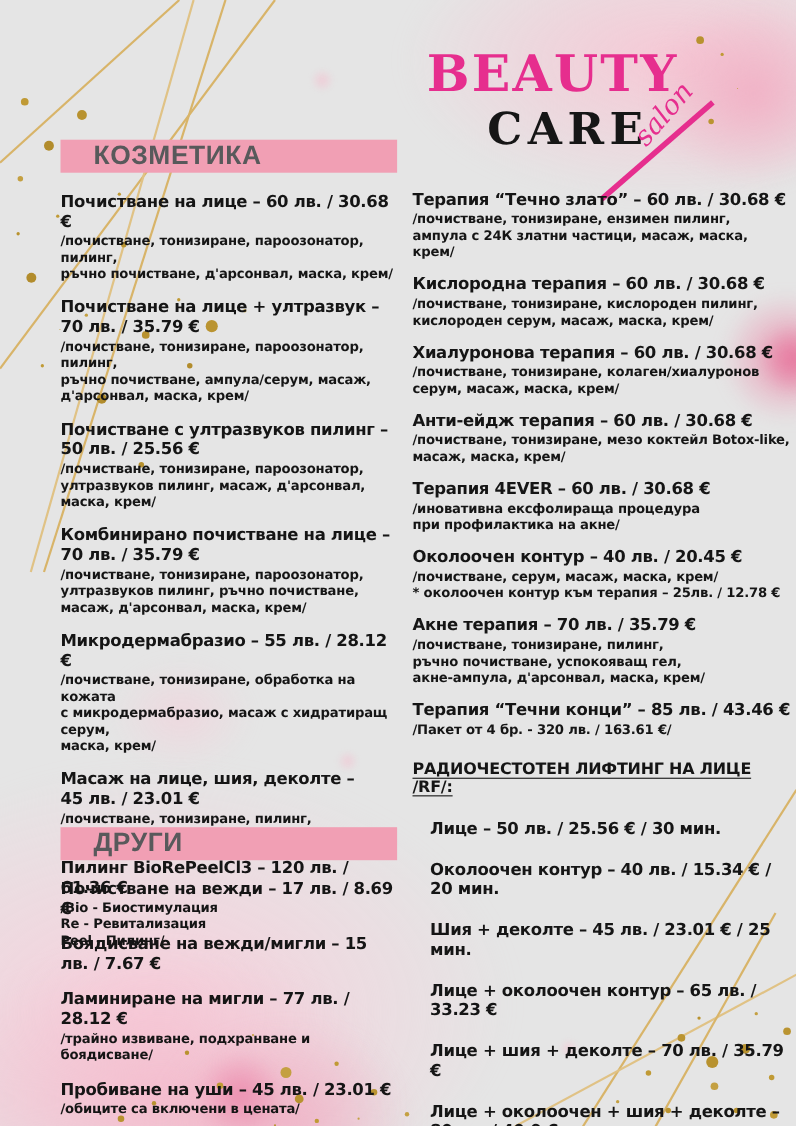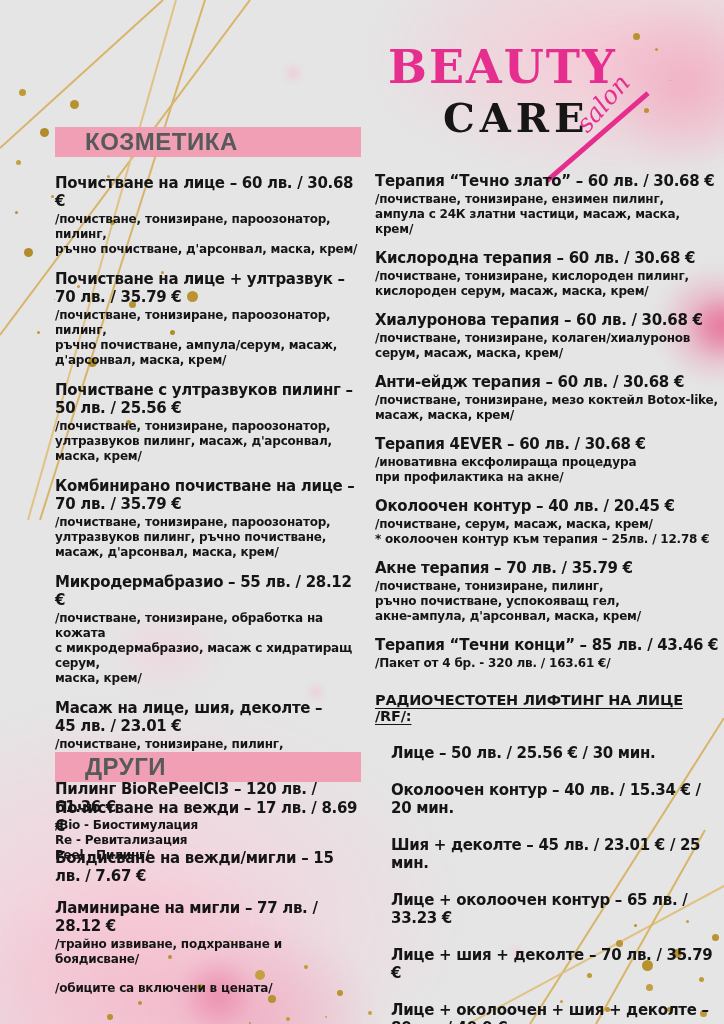--- a/index.html
+++ b/index.html
@@ -193,20 +193,21 @@
         <h3 class="item-title">Почистване на вежди – 17 лв. / 8.69 €</h3>
       </div>
       <div class="item">
         <h3 class="item-title">Боядисване на вежди/мигли – 15 лв. / 7.67 €</h3>
       </div>
       <div class="item">
         <h3 class="item-title">Ламиниране на мигли – 77 лв. / 28.12 €</h3>
         <p class="item-details">/трайно извиване, подхранване и боядисване/</p>
       </div>
       <div class="item">
+        <h3 class="item-title">Пробиване на уши – 45 лв. / 23.01 €</h3>
         <p class="item-details">/обиците са включени в цената/</p>
       </div>
     </div>
 
   <div class="section" id="sec-therapies">
       <div class="item">
         <h3 class="item-title">Терапия “Течно злато” – 60 лв. / 30.68 €</h3>
         <p class="item-details">/почистване, тонизиране, ензимен пилинг,
 ампула с 24К златни частици, масаж, маска, крем/</p>
       </div>

